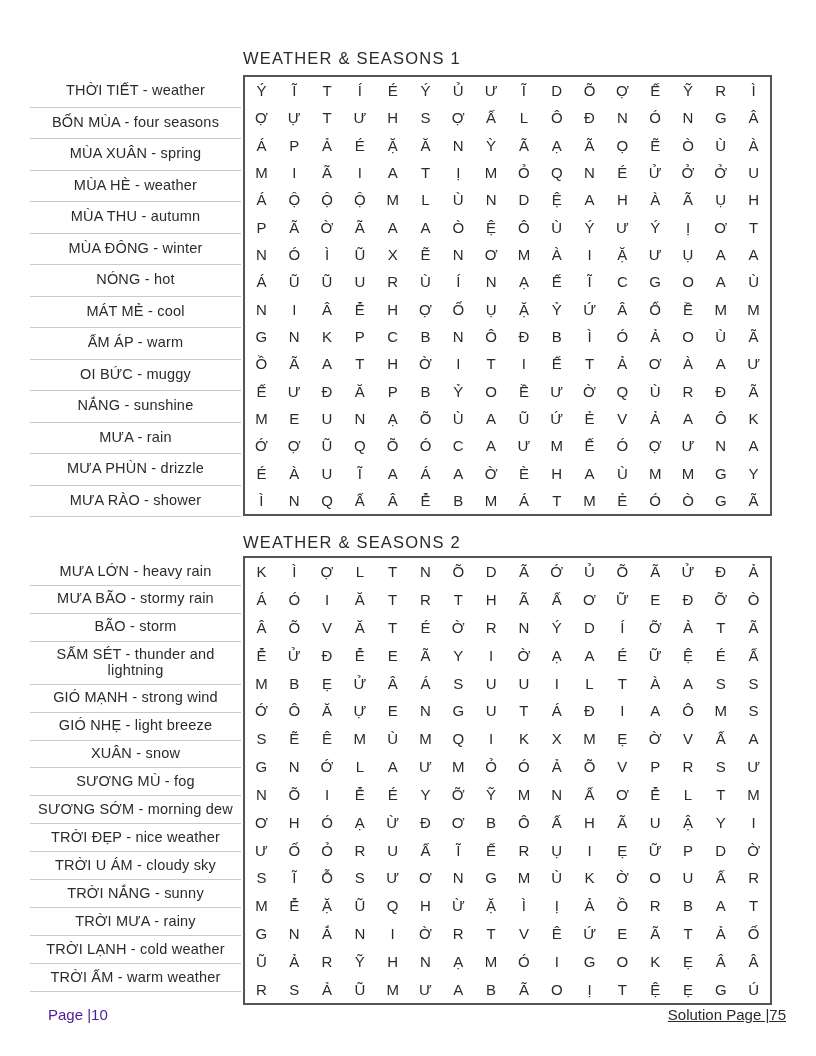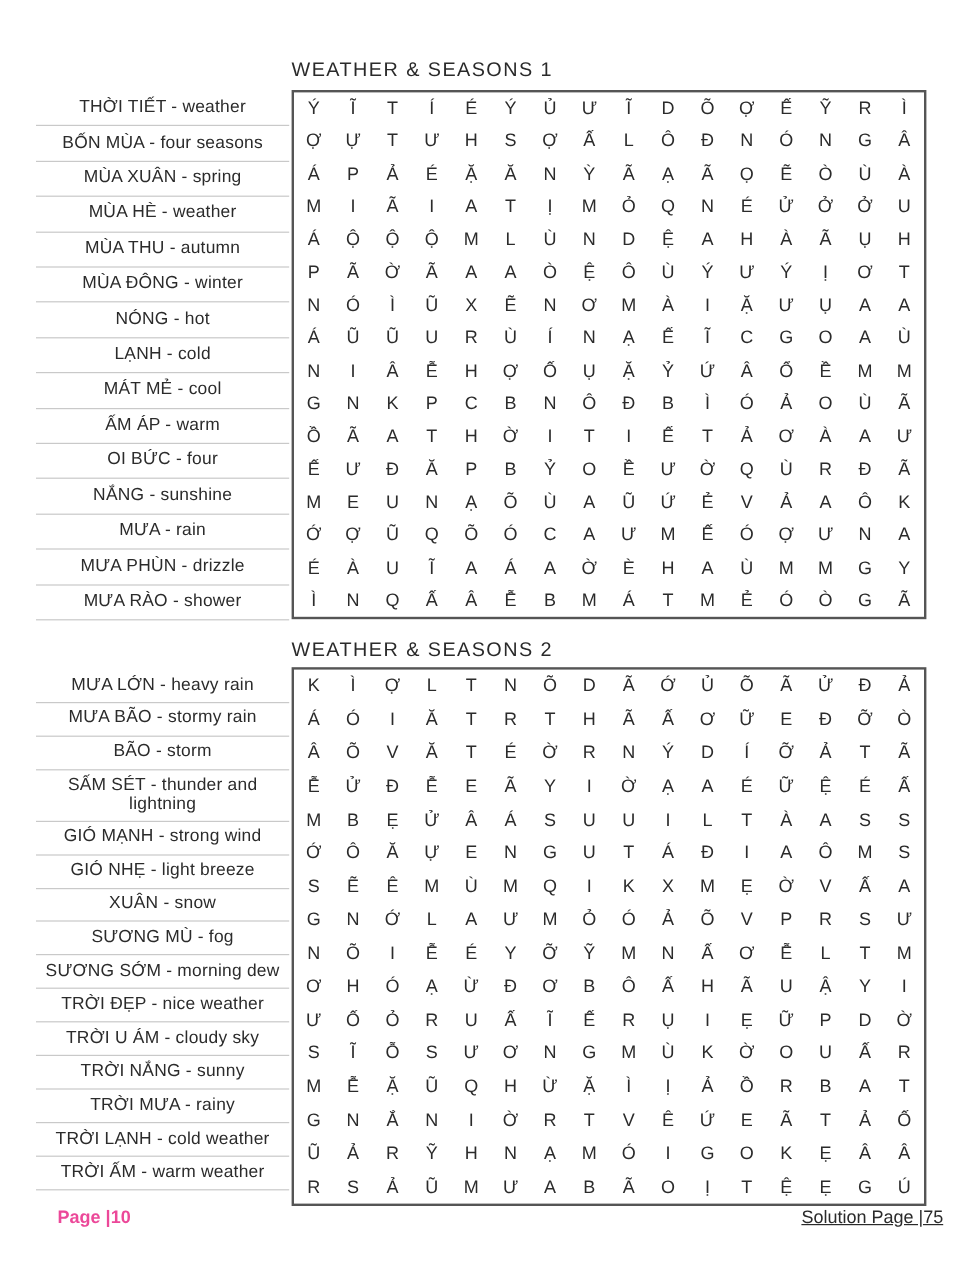--- a/index.html
+++ b/index.html
@@ -69,22 +69,21 @@
     font-size: 15px;
     line-height: 1;
     color: #2b2b2b;
   }
 
   .footer-left {
     position: absolute;
     left: 48px;
     top: 1006px;
     font-size: 15px;
-    color: #ec4899;
-    font-weight: bold;
+    color: #4c1d95;
   }
   .footer-right {
     position: absolute;
     right: 30px;
     top: 1006px;
     font-size: 15px;
     color: #2a2a2a;
     text-decoration: underline;
   }
 </style>
@@ -96,24 +95,23 @@
   <div class="section-title" id="title-1">WEATHER &amp; SEASONS 1</div>
 
   <div class="word-list" id="word-list-1">
       <div class="word-item">THỜI TIẾT - weather</div>
       <div class="word-item">BỐN MÙA - four seasons</div>
       <div class="word-item">MÙA XUÂN - spring</div>
       <div class="word-item">MÙA HÈ - weather</div>
       <div class="word-item">MÙA THU - autumn</div>
       <div class="word-item">MÙA ĐÔNG - winter</div>
       <div class="word-item">NÓNG - hot</div>
-      <div class="word-item">LẠNH - cold</div>
       <div class="word-item">MÁT MẺ - cool</div>
       <div class="word-item">ẤM ÁP - warm</div>
-      <div class="word-item">OI BỨC - four</div>
+      <div class="word-item">OI BỨC - muggy</div>
       <div class="word-item">NẮNG - sunshine</div>
       <div class="word-item">MƯA - rain</div>
       <div class="word-item">MƯA PHÙN - drizzle</div>
       <div class="word-item">MƯA RÀO - shower</div>
     </div>
 
   <div class="puzzle-grid" id="grid-1">
       <div class="grid-cell">Ý</div>
       <div class="grid-cell">Ĩ</div>
       <div class="grid-cell">T</div>

